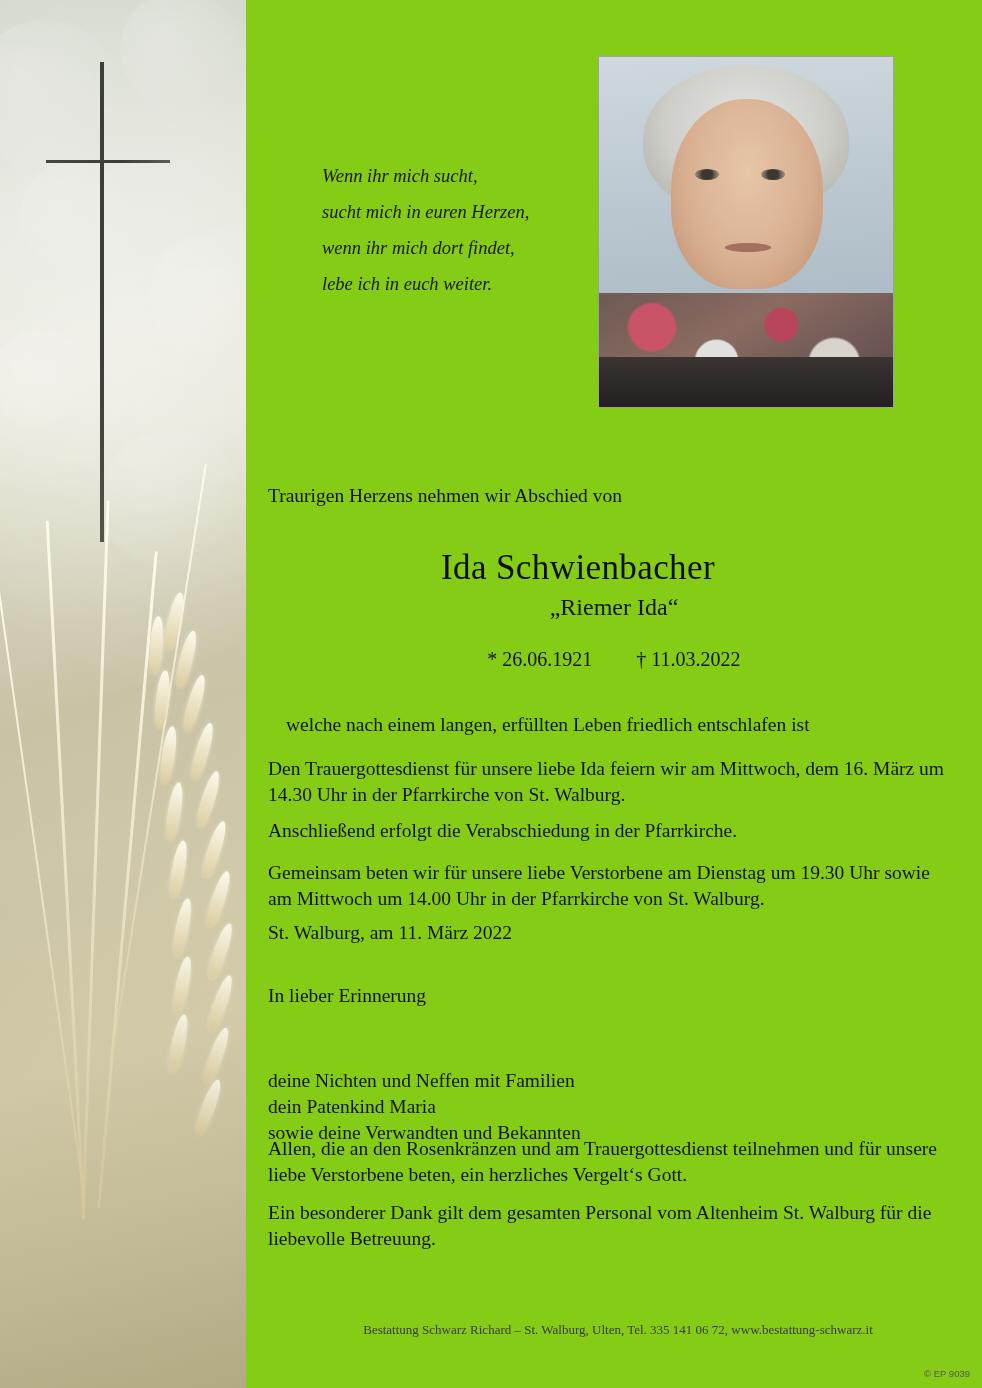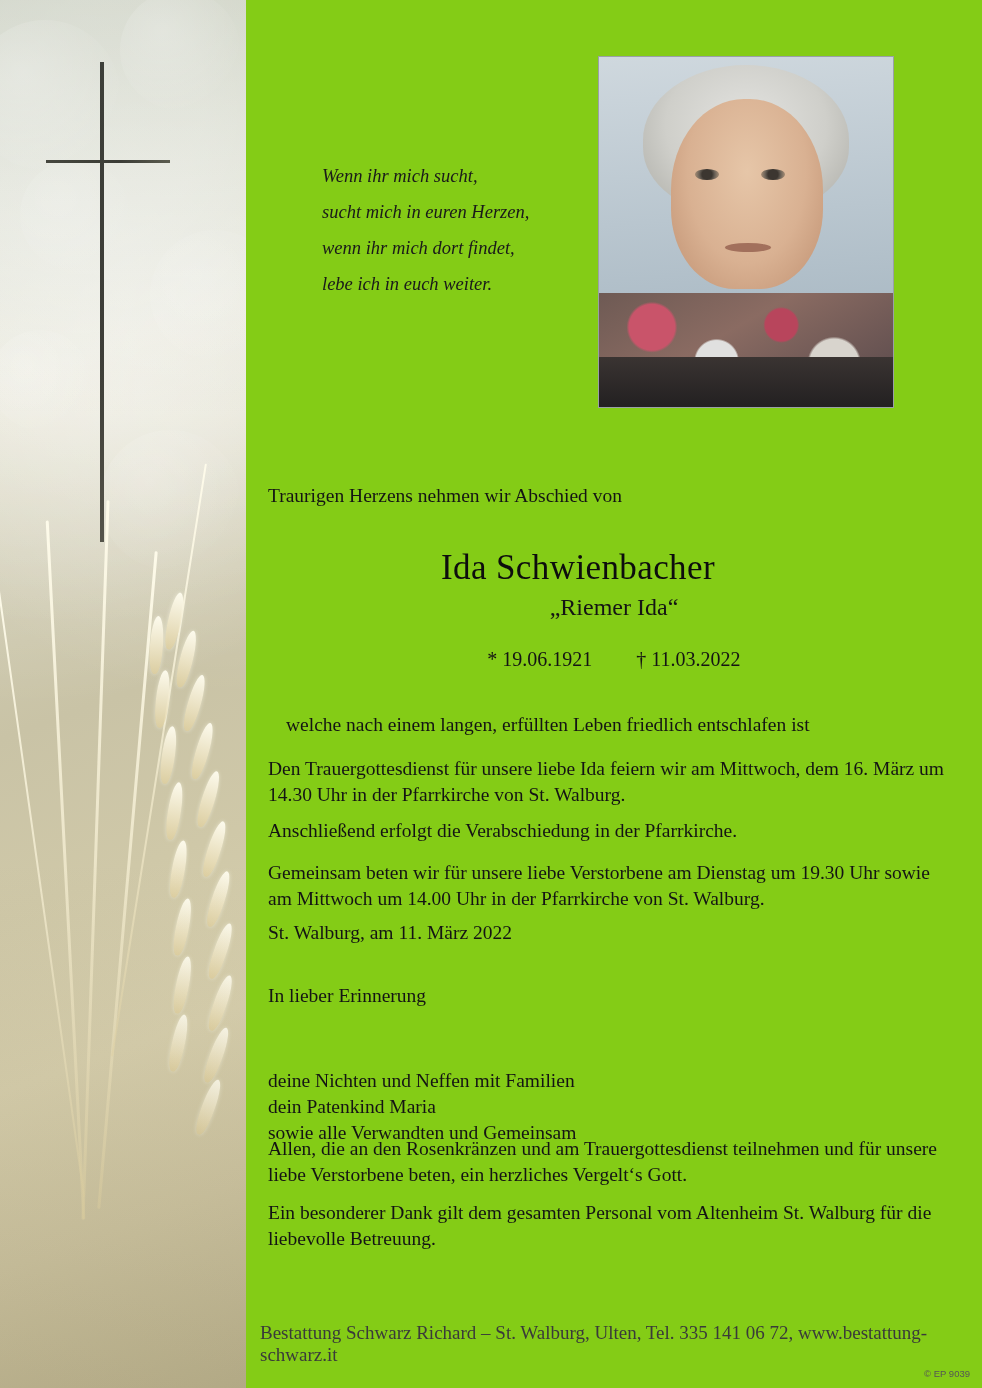--- a/index.html
+++ b/index.html
@@ -214,24 +214,25 @@
   .p3 { top: 818px; }
   .p4 { top: 860px; }
   .p5 { top: 920px; }
   .p6 { top: 983px; }
   .p7 { top: 1028px; margin-top: 40px; }
   .p8 { top: 1136px; }
   .p9 { top: 1200px; }
 
   .footer {
     position: absolute;
-    left: 14px;
+    left: 22px;
     top: 1322px;
     width: 700px;
-    font-size: 19px;
+    text-align: center;
+    font-size: 13px;
     color: #3a3a3a;
   }
   .copyright {
     position: absolute;
     right: 12px;
     top: 1368px;
     font-size: 9.5px;
     color: #555;
     font-family: "Liberation Sans", sans-serif;
   }
@@ -303,36 +304,36 @@
       <div class="scarf"></div>
       <div class="shoulder"></div>
     </div>
 
     <div class="intro">Traurigen Herzens nehmen wir Abschied von</div>
 
     <div class="name">Ida Schwienbacher</div>
     <div class="nickname">„Riemer Ida“</div>
 
     <div class="dates">
-      <span>* 19.06.1921</span>
+      <span>* 26.06.1921</span>
       <span class="sep"></span>
       <span>† 11.03.2022</span>
     </div>
 
     <div class="body-block p1">welche nach einem langen, erfüllten Leben friedlich entschlafen ist</div>
     <div class="body-block p2">Den Trauergottesdienst für unsere liebe Ida feiern wir am Mittwoch, dem 16. März um 14.30 Uhr in der Pfarrkirche von St. Walburg.</div>
     <div class="body-block p3">Anschließend erfolgt die Verabschiedung in der Pfarrkirche.</div>
     <div class="body-block p4">Gemeinsam beten wir für unsere liebe Verstorbene am Dienstag um 19.30 Uhr sowie am Mittwoch um 14.00 Uhr in der Pfarrkirche von St. Walburg.</div>
     <div class="body-block p5">St. Walburg, am 11. März 2022</div>
     <div class="body-block p6">In lieber Erinnerung</div>
 
     <div class="body-block p7">
       <div>deine Nichten und Neffen mit Familien</div>
       <div>dein Patenkind Maria</div>
-      <div>sowie alle Verwandten und Gemeinsam</div>
+      <div>sowie deine Verwandten und Bekannten</div>
     </div>
 
     <div class="body-block p8">Allen, die an den Rosenkränzen und am Trauergottesdienst teilnehmen und für unsere liebe Verstorbene beten, ein herzliches Vergelt‘s Gott.</div>
     <div class="body-block p9">Ein besonderer Dank gilt dem gesamten Personal vom Altenheim St. Walburg für die liebevolle Betreuung.</div>
 
     <div class="footer">Bestattung Schwarz Richard – St. Walburg, Ulten, Tel.  335 141 06 72, www.bestattung-schwarz.it</div>
   </div>
 
   <div class="copyright">© EP 9039</div>
 </div>

